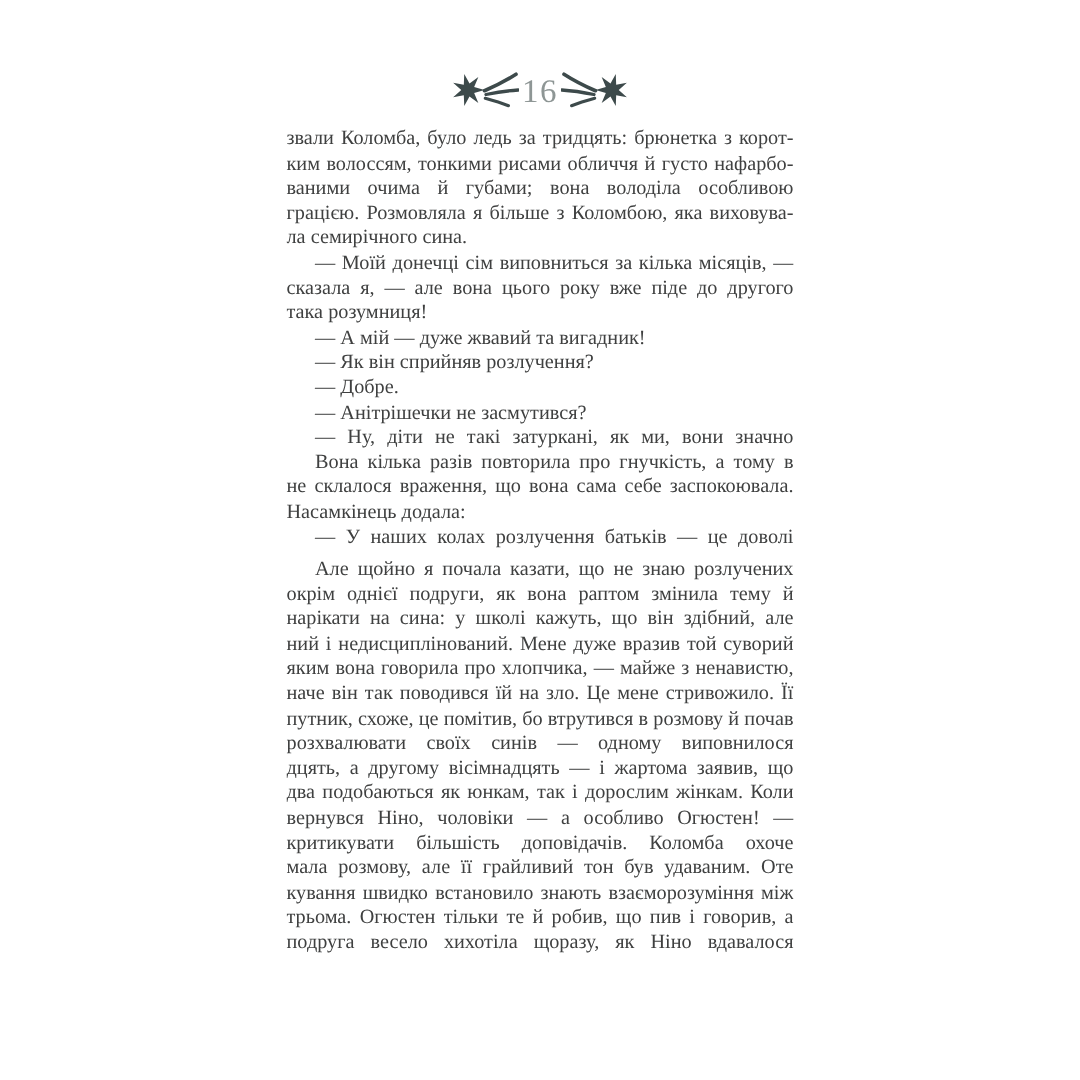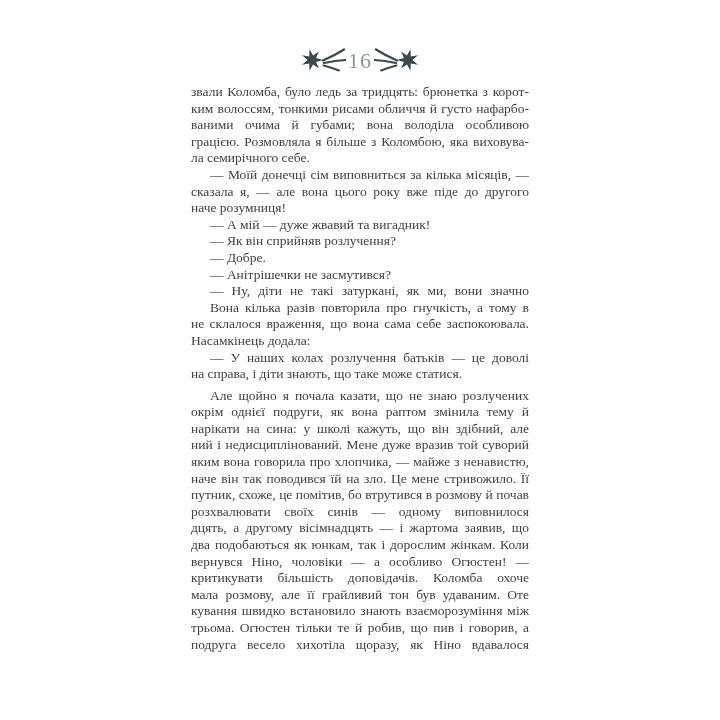--- a/index.html
+++ b/index.html
@@ -77,26 +77,26 @@
     </svg>
   </span>
 </div>
 
 <div class="text-block">
     <div class="para">
       <div class="line">звали Коломба, було ледь за тридцять: брюнетка з корот-</div>
       <div class="line">ким волоссям, тонкими рисами обличчя й густо нафарбо-</div>
       <div class="line">ваними очима й губами; вона володіла особливою чарівною</div>
       <div class="line">грацією. Розмовляла я більше з Коломбою, яка виховува-</div>
-      <div class="line last">ла семирічного себе.</div>
+      <div class="line last">ла семирічного сина.</div>
     </div>
     <div class="para">
       <div class="line indent">— Моїй донечці сім виповниться за кілька місяців, —</div>
       <div class="line">сказала я, — але вона цього року вже піде до другого класу,</div>
-      <div class="line last">наче розумниця!</div>
+      <div class="line last">така розумниця!</div>
     </div>
     <div class="para">
       <div class="line indent last">— А мій — дуже жвавий та вигадник!</div>
     </div>
     <div class="para">
       <div class="line indent last">— Як він сприйняв розлучення?</div>
     </div>
     <div class="para">
       <div class="line indent last">— Добре.</div>
     </div>
@@ -106,21 +106,20 @@
     <div class="para">
       <div class="line indent last">— Ну, діти не такі затуркані, як ми, вони значно гнучкіші.</div>
     </div>
     <div class="para">
       <div class="line indent">Вона кілька разів повторила про гнучкість, а тому в ме-</div>
       <div class="line">не склалося враження, що вона сама себе заспокоювала.</div>
       <div class="line last">Насамкінець додала:</div>
     </div>
     <div class="para">
       <div class="line indent">— У наших колах розлучення батьків — це доволі звич-</div>
-      <div class="line last">на справа, і діти знають, що таке може статися.</div>
     </div>
     <div class="para spaced">
       <div class="line indent">Але щойно я почала казати, що не знаю розлучених жінок,</div>
       <div class="line">окрім однієї подруги, як вона раптом змінила тему й почала</div>
       <div class="line">нарікати на сина: у школі кажуть, що він здібний, але повіль-</div>
       <div class="line">ний і недисциплінований. Мене дуже вразив той суворий тон,</div>
       <div class="line">яким вона говорила про хлопчика, — майже з ненавистю,</div>
       <div class="line">наче він так поводився їй на зло. Це мене стривожило. Її су-</div>
       <div class="line">путник, схоже, це помітив, бо втрутився в розмову й почав</div>
       <div class="line">розхвалювати своїх синів — одному виповнилося чотирна-</div>

